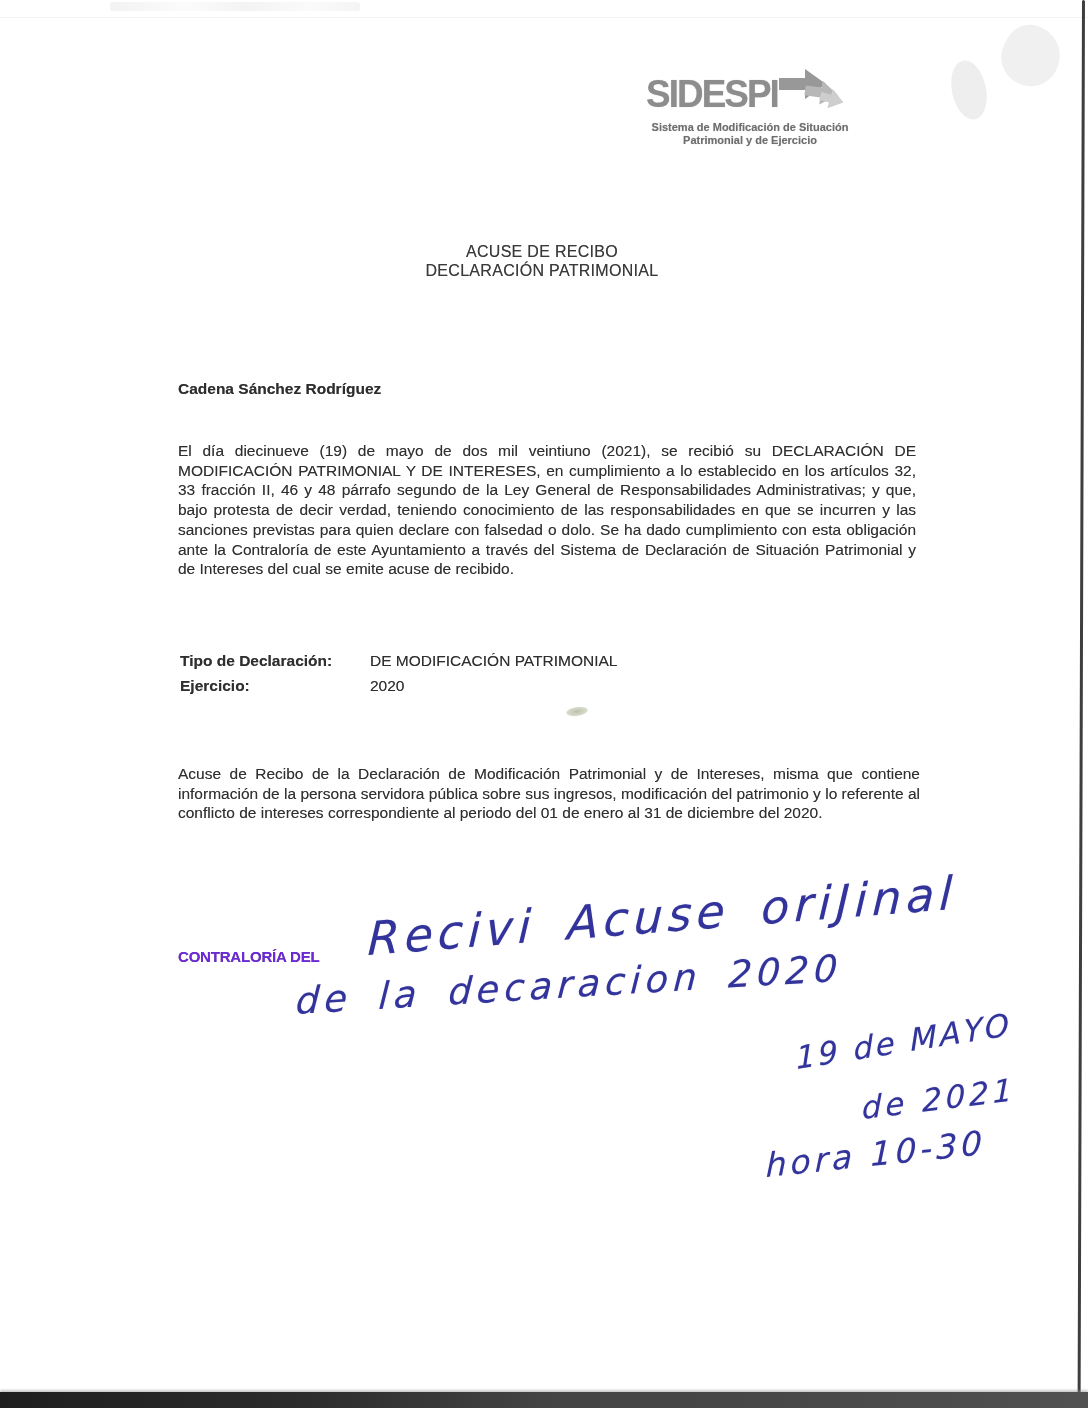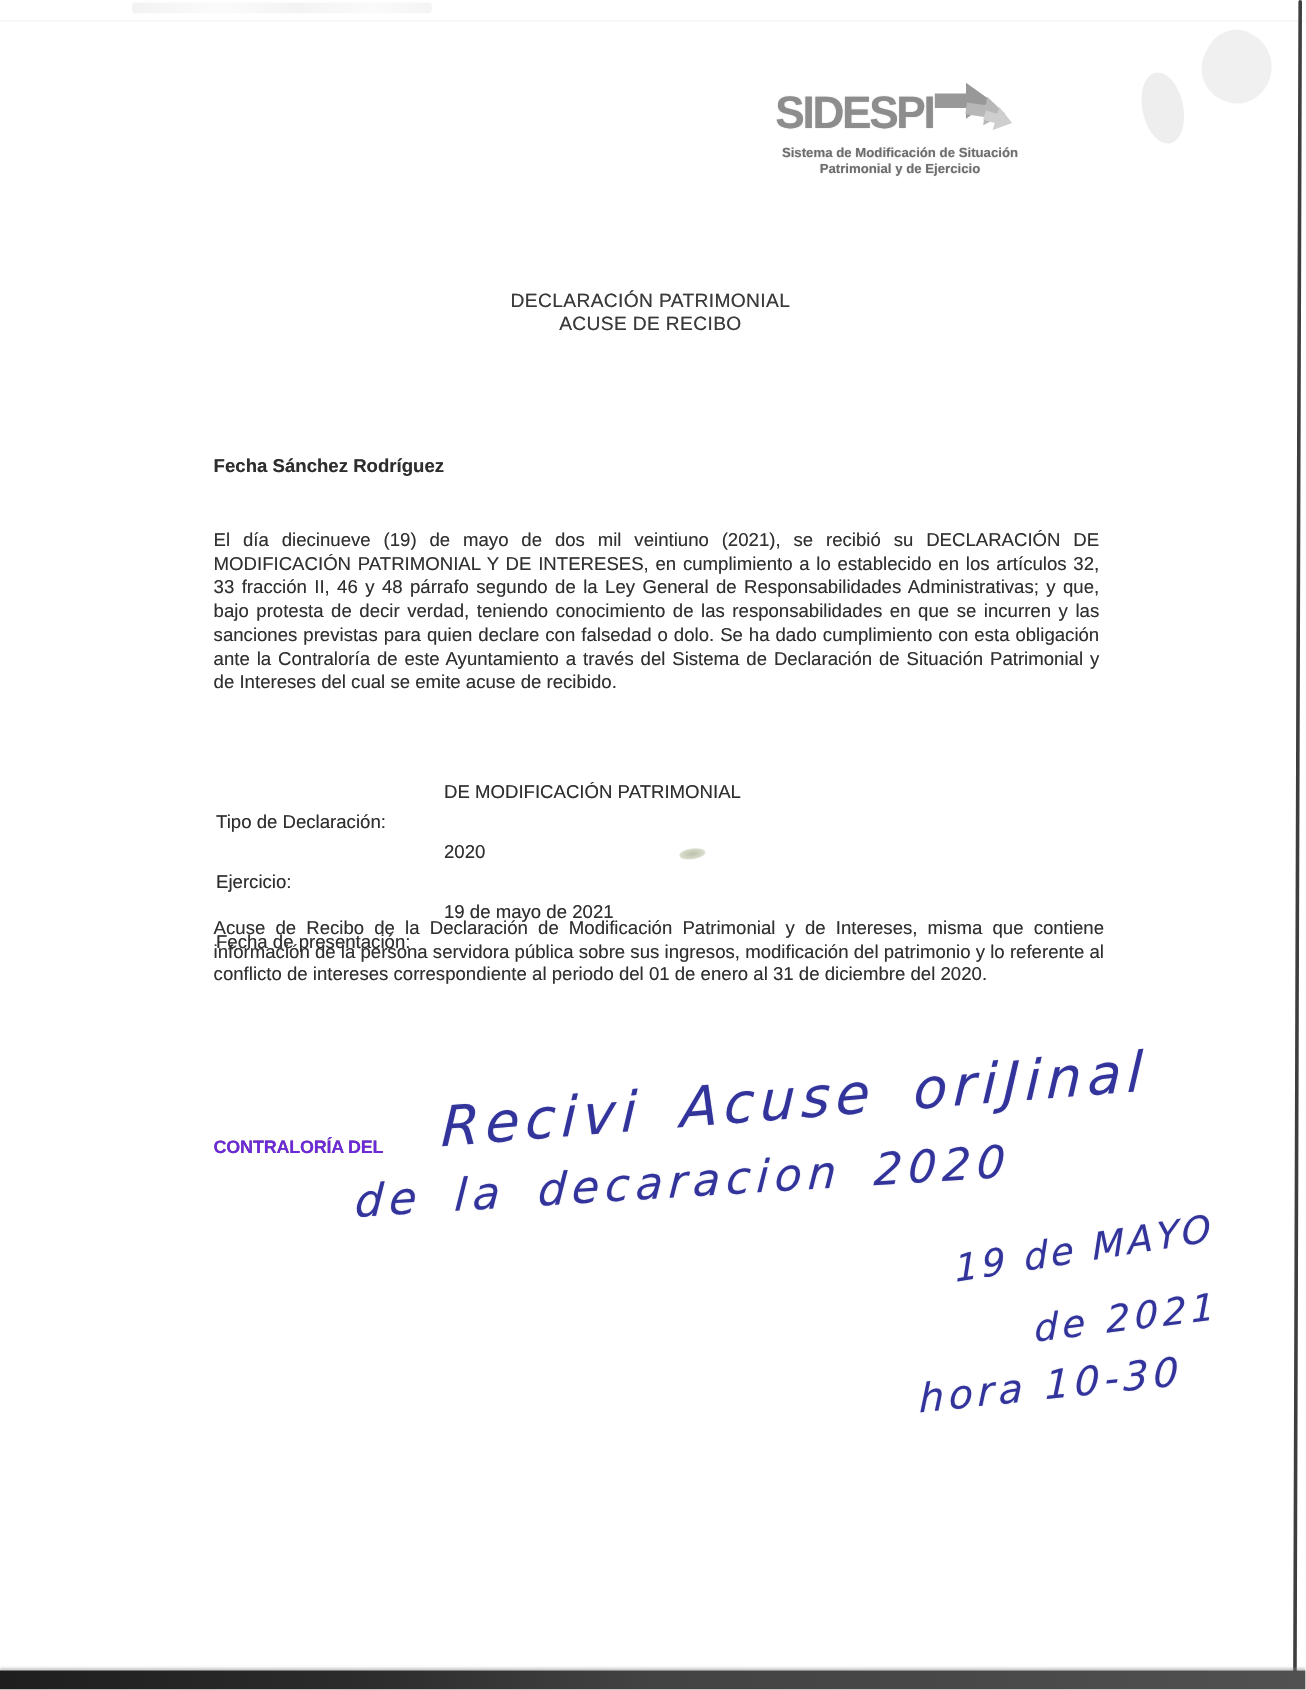--- a/index.html
+++ b/index.html
@@ -45,21 +45,21 @@
     text-shadow:0 0 .5px rgba(40,40,40,.6);}
   .recipient{left:178px;top:380px;font-size:15.5px;font-weight:bold;color:#2e2e2e;
     text-shadow:0 0 .5px rgba(40,40,40,.5);}
   .para{color:#303030;font-size:15.5px;line-height:19.7px;text-align:justify;
     text-shadow:0 0 .5px rgba(40,40,40,.45);}
   .para-1{left:178px;top:441px;width:738px;}
   .para-2{left:178px;top:764px;width:742px;}
   .fields{left:180px;top:648px;width:680px;}
   .field-row{display:flex;font-size:15.5px;line-height:25px;color:#2f2f2f;
     text-shadow:0 0 .5px rgba(40,40,40,.5);}
-  .field-label{width:190px;font-weight:normal;flex:none;margin-top:25px;}
+  .field-label{width:190px;font-weight:bold;flex:none;}
   .field-value{flex:1;}
   .controller-label{left:178px;top:948px;font-size:15px;font-weight:bold;
     color:#6d28d9;letter-spacing:-.2px;text-shadow:0 0 .5px rgba(30,30,30,.6);}
 
   
   .hw{font-family:"DejaVu Sans", sans-serif;font-style:italic;color:#32349b;
     white-space:nowrap;transform-origin:left center;
     text-shadow:0 0 1px rgba(50,52,155,.4);}
   .hw-1{left:368px;top:912px;font-size:46px;letter-spacing:5px;word-spacing:12px;
     transform:rotate(-4.5deg) skewX(-7deg);}
@@ -92,40 +92,36 @@
         <path d="M28 27 h16 v-7 l17 12 -17 12 v-7 h-16 z" fill="#b7b7b7" transform="rotate(8 40 32)"></path>
         <path d="M42 34 h10 v-6 l14 10 -14 10 v-6 h-10 z" fill="#cecece" transform="rotate(16 50 42)"></path>
       </svg>
     </div>
   </div>
   <div class="tagline">Sistema de Modificación de Situación</div>
   <div class="tagline" style="margin-top:0;">Patrimonial y de Ejercicio</div>
 </div>
 
 <div class="abs doc-title">
+  <div>ACUSE DE RECIBO</div>
   <div>DECLARACIÓN PATRIMONIAL</div>
-  <div>ACUSE DE RECIBO</div>
 </div>
 
-<div class="abs recipient">Fecha Sánchez Rodríguez</div>
+<div class="abs recipient">Cadena Sánchez Rodríguez</div>
 
 <div class="abs para para-1">El día diecinueve (19) de mayo de dos mil veintiuno (2021), se recibió su DECLARACIÓN DE MODIFICACIÓN PATRIMONIAL Y DE INTERESES, en cumplimiento a lo establecido en los artículos 32, 33 fracción II, 46 y 48 párrafo segundo de la Ley General de Responsabilidades Administrativas; y que, bajo protesta de decir verdad, teniendo conocimiento de las responsabilidades en que se incurren y las sanciones previstas para quien declare con falsedad o dolo. Se ha dado cumplimiento con esta obligación ante la Contraloría de este Ayuntamiento a través del Sistema de Declaración de Situación Patrimonial y de Intereses del cual se emite acuse de recibido.</div>
 
 <div class="abs fields">
   <div class="field-row">
     <span class="field-label">Tipo de Declaración:</span>
     <span class="field-value">DE MODIFICACIÓN PATRIMONIAL</span>
   </div>
   <div class="field-row">
     <span class="field-label">Ejercicio:</span>
     <span class="field-value">2020</span>
-  </div>
-  <div class="field-row">
-    <span class="field-label">Fecha de presentación:</span>
-    <span class="field-value">19 de mayo de 2021</span>
   </div>
 </div>
 
 <div class="abs para para-2">Acuse de Recibo de la Declaración de Modificación Patrimonial y de Intereses, misma que contiene información de la persona servidora pública sobre sus ingresos, modificación del patrimonio y lo referente al conflicto de intereses correspondiente al periodo del 01 de enero al 31 de diciembre del 2020.</div>
 
 <div class="abs controller-label">CONTRALORÍA DEL</div>
 
 <div class="abs hw hw-1">Recivi Acuse oriJinal</div>
 <div class="abs hw hw-2">de la decaracion 2020</div>
 <div class="abs hw hw-3">19 de MAYO</div>

